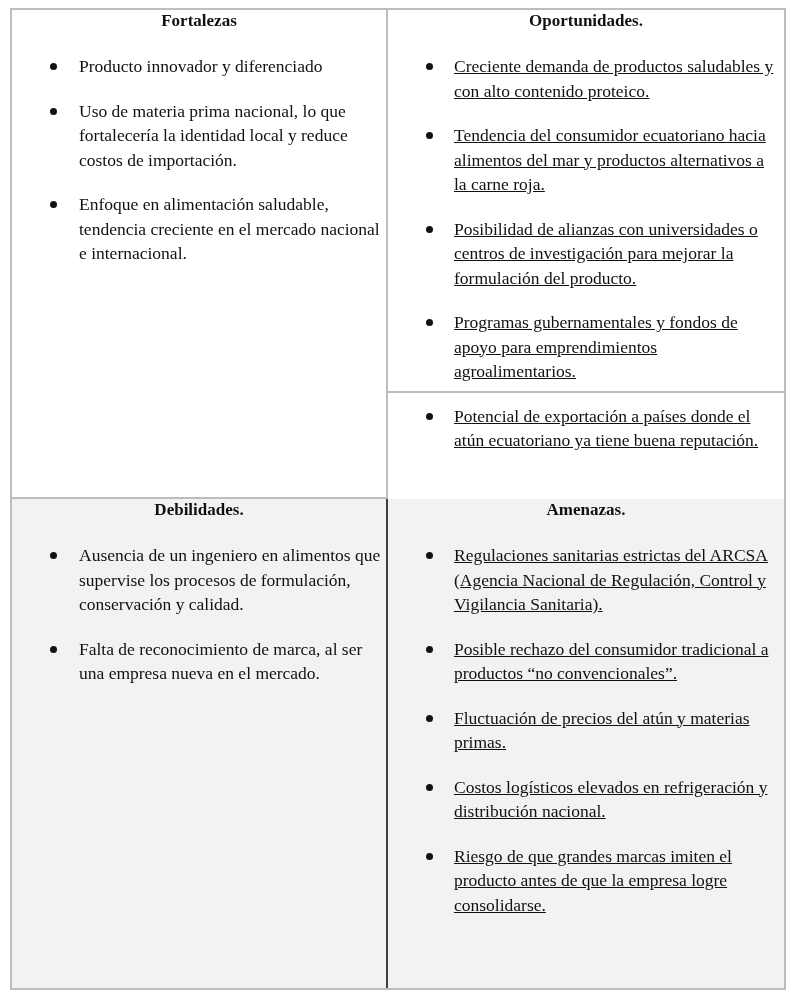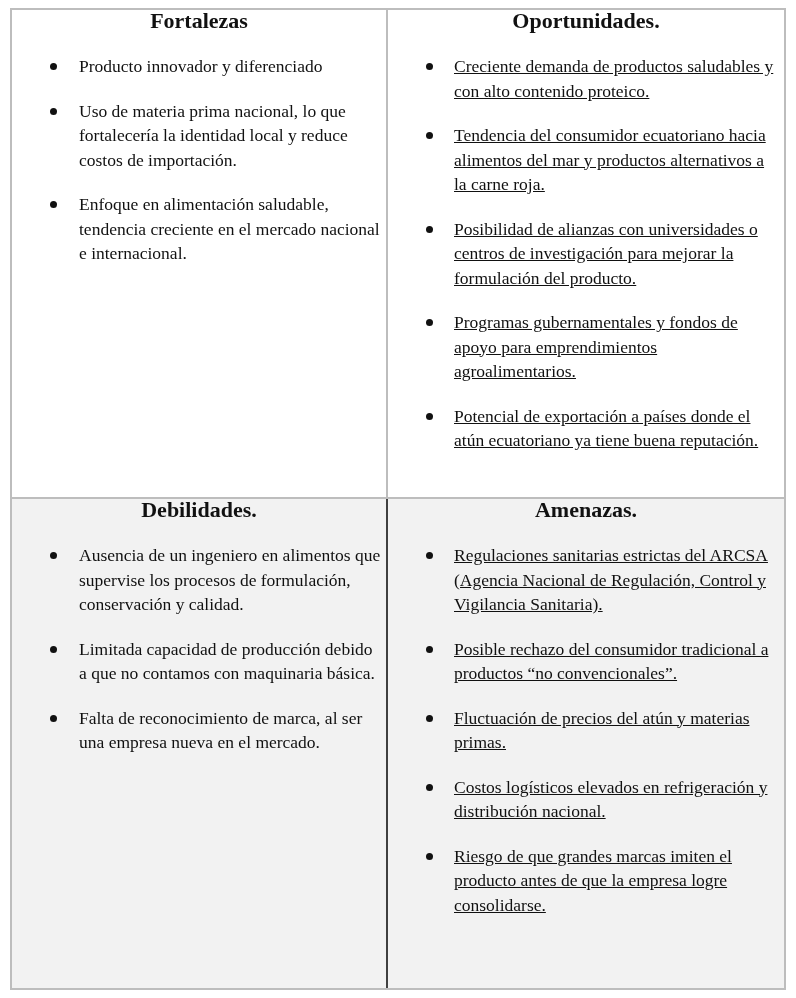--- a/index.html
+++ b/index.html
@@ -1,23 +1,23 @@
 <!DOCTYPE html>
 <html><head>
 <meta charset="utf-8">
 <style>
   html,body{margin:0;padding:0;background:#ffffff;}
   body{width:796px;height:998px;overflow:hidden;position:relative;font-family:"Liberation Serif","DejaVu Serif",serif;color:#111;}
   .tbl{position:absolute;left:10px;top:8px;width:776px;height:982px;box-sizing:border-box;border:2px solid #bdbdbd;}
   .cell{position:absolute;box-sizing:border-box;}
   .c-tl{left:0;top:0;width:376px;height:489px;background:#fff;border-right:2px solid #bdbdbd;border-bottom:2px solid #bdbdbd;}
-  .c-tr{left:376px;top:0;width:396px;height:489px;background:#fff;border-bottom:2px solid #bdbdbd;}
+  .c-tr{left:376px;top:0;width:396px;height:383px;background:#fff;border-bottom:2px solid #bdbdbd;}
   .c-bl{left:0;top:489px;width:376px;height:489px;background:#f2f2f2;border-right:2px solid #404040;}
   .c-br{left:376px;top:489px;width:396px;height:489px;background:#f2f2f2;}
-  .head{text-align:center;font-weight:bold;font-size:22px;line-height:20px;margin-top:1px;}
+  .head{text-align:center;font-weight:bold;font-size:17px;line-height:20px;margin-top:1px;}
   ul{list-style:none;margin:0;padding:0;}
   li{position:relative;font-size:17.5px;line-height:24.5px;margin-bottom:20px;}
   li .dot{position:absolute;width:7px;height:7px;border-radius:50%;background:#111;top:9px;}
   .c-tl ul,.c-bl ul{margin-top:23px;}
   .c-tr ul,.c-br ul{margin-top:23px;}
   .c-tl li,.c-bl li{padding-left:67px;padding-right:4px;}
   .c-tl li .dot,.c-bl li .dot{left:38px;}
   .c-tr li,.c-br li{padding-left:66px;padding-right:4px;text-decoration:underline;}
   .c-tr li .dot,.c-br li .dot{left:38px;}
 </style>
@@ -43,21 +43,20 @@
       <li><span class="dot"></span><span>Posibilidad de alianzas con universidades o centros de investigación para mejorar la formulación del producto.</span></li>
       <li><span class="dot"></span><span>Programas gubernamentales y fondos de apoyo para emprendimientos agroalimentarios.</span></li>
       <li><span class="dot"></span><span>Potencial de exportación a países donde el atún ecuatoriano ya tiene buena reputación.</span></li>
     </ul>
   </div>
 
   <div class="cell c-bl">
     <div class="head">Debilidades.</div>
     <ul>
       <li><span class="dot"></span><span>Ausencia de un ingeniero en alimentos que supervise los procesos de formulación, conservación y calidad.</span></li>
-      <li><span class="dot"></span><span>Limitada capacidad de producción debido a que no contamos con maquinaria básica.</span></li>
       <li><span class="dot"></span><span>Falta de reconocimiento de marca, al ser una empresa nueva en el mercado.</span></li>
     </ul>
   </div>
 
   <div class="cell c-br">
     <div class="head">Amenazas.</div>
     <ul>
       <li><span class="dot"></span><span>Regulaciones sanitarias estrictas del ARCSA (Agencia Nacional de Regulación, Control y Vigilancia Sanitaria).</span></li>
       <li><span class="dot"></span><span>Posible rechazo del consumidor tradicional a productos “no convencionales”.</span></li>
       <li><span class="dot"></span><span>Fluctuación de precios del atún y materias primas.</span></li>

